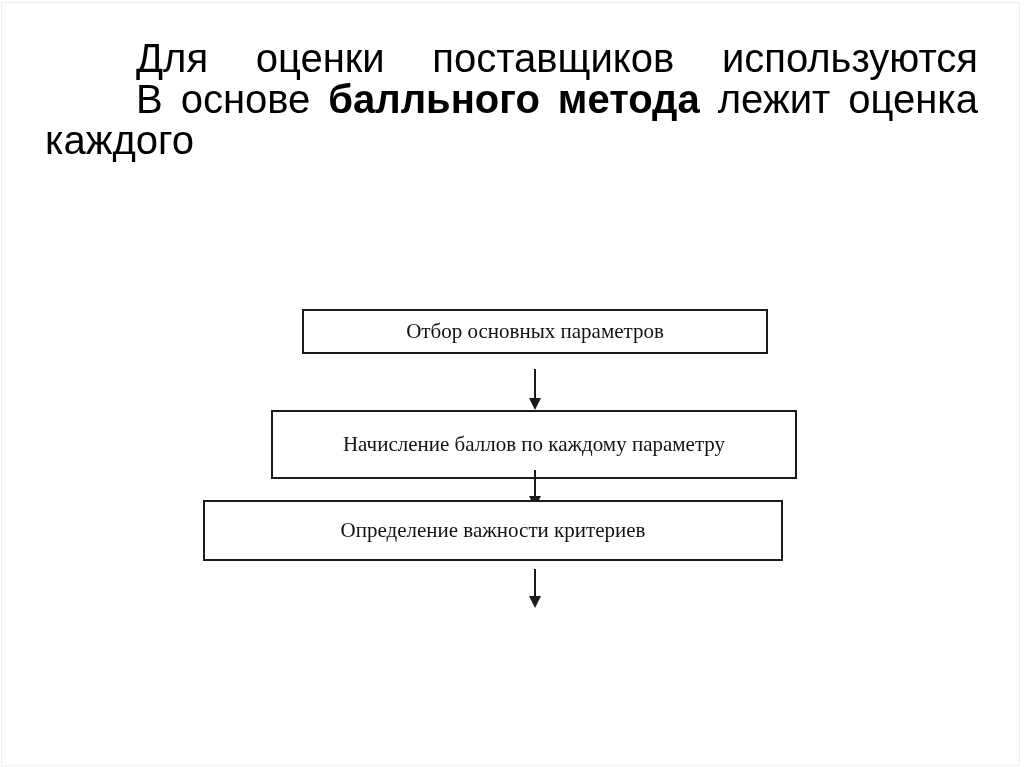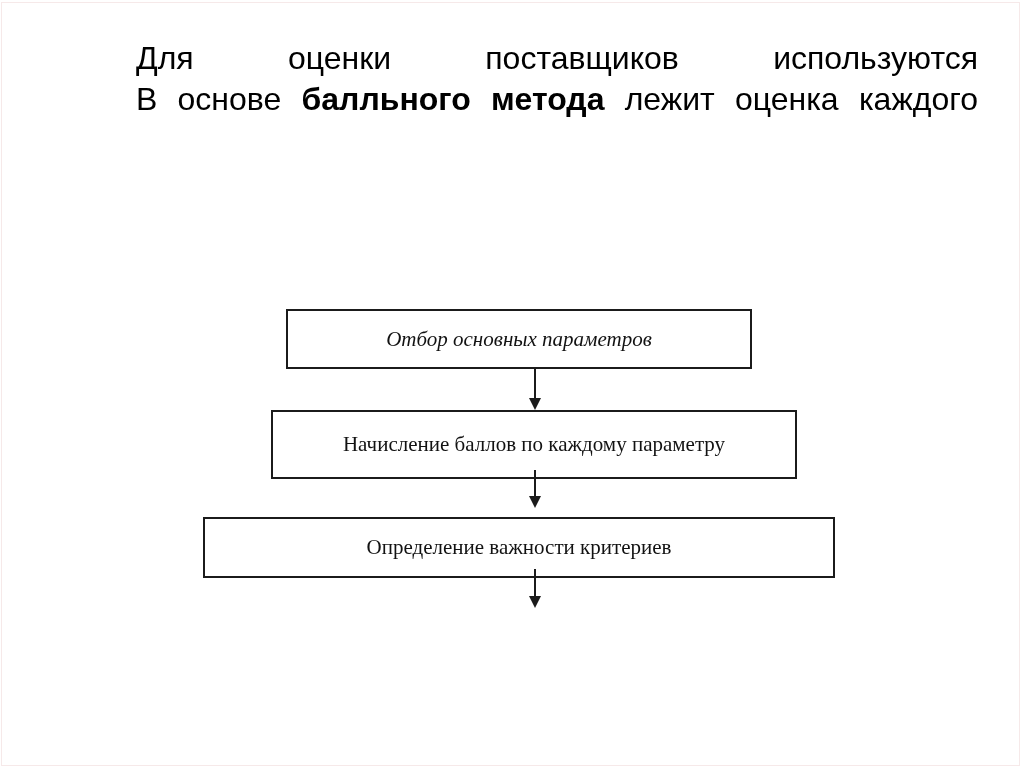--- a/index.html
+++ b/index.html
@@ -19,21 +19,21 @@
     border: 1px solid #f6e9e9;
     pointer-events: none;
   }
 
   
   #intro {
     position: absolute;
     left: 45px;
     top: 38px;
     width: 933px;
-    font-size: 32px;
+    font-size: 40px;
     line-height: 41px;
     color: #000000;
   }
   .tline {
     text-align: justify;
     text-align-last: justify;
     white-space: normal;
   }
   .tline.lastline { text-align-last: left; }
   .tline.indent { text-indent: 91px; }
@@ -46,23 +46,23 @@
     border: 2px solid #1b1b1b;
     background: #ffffff;
     display: flex;
     align-items: center;
     justify-content: center;
     font-family: "Liberation Serif", serif;
     font-size: 21px;
     color: #121212;
     text-align: center;
   }
-  #fbox-1 { left: 286px; top: 309px; width: 466px; height: 60px; font-style: italic; }
+  #fbox-1 { left: 302px; top: 309px; width: 466px; height: 45px; }
   #fbox-2 { left: 271px; top: 410px; width: 526px; height: 69px; }
-  #fbox-3 { left: 203px; top: 517px; width: 632px; height: 61px; }
+  #fbox-3 { left: 203px; top: 500px; width: 580px; height: 61px; }
   #fbox-4 { left: 179px; top: 608px; width: 710px; height: 62px; }
 
   .arrow-line {
     position: absolute;
     left: 534px;
     width: 2px;
     background: #1b1b1b;
   }
   .arrow-head {
     position: absolute;

